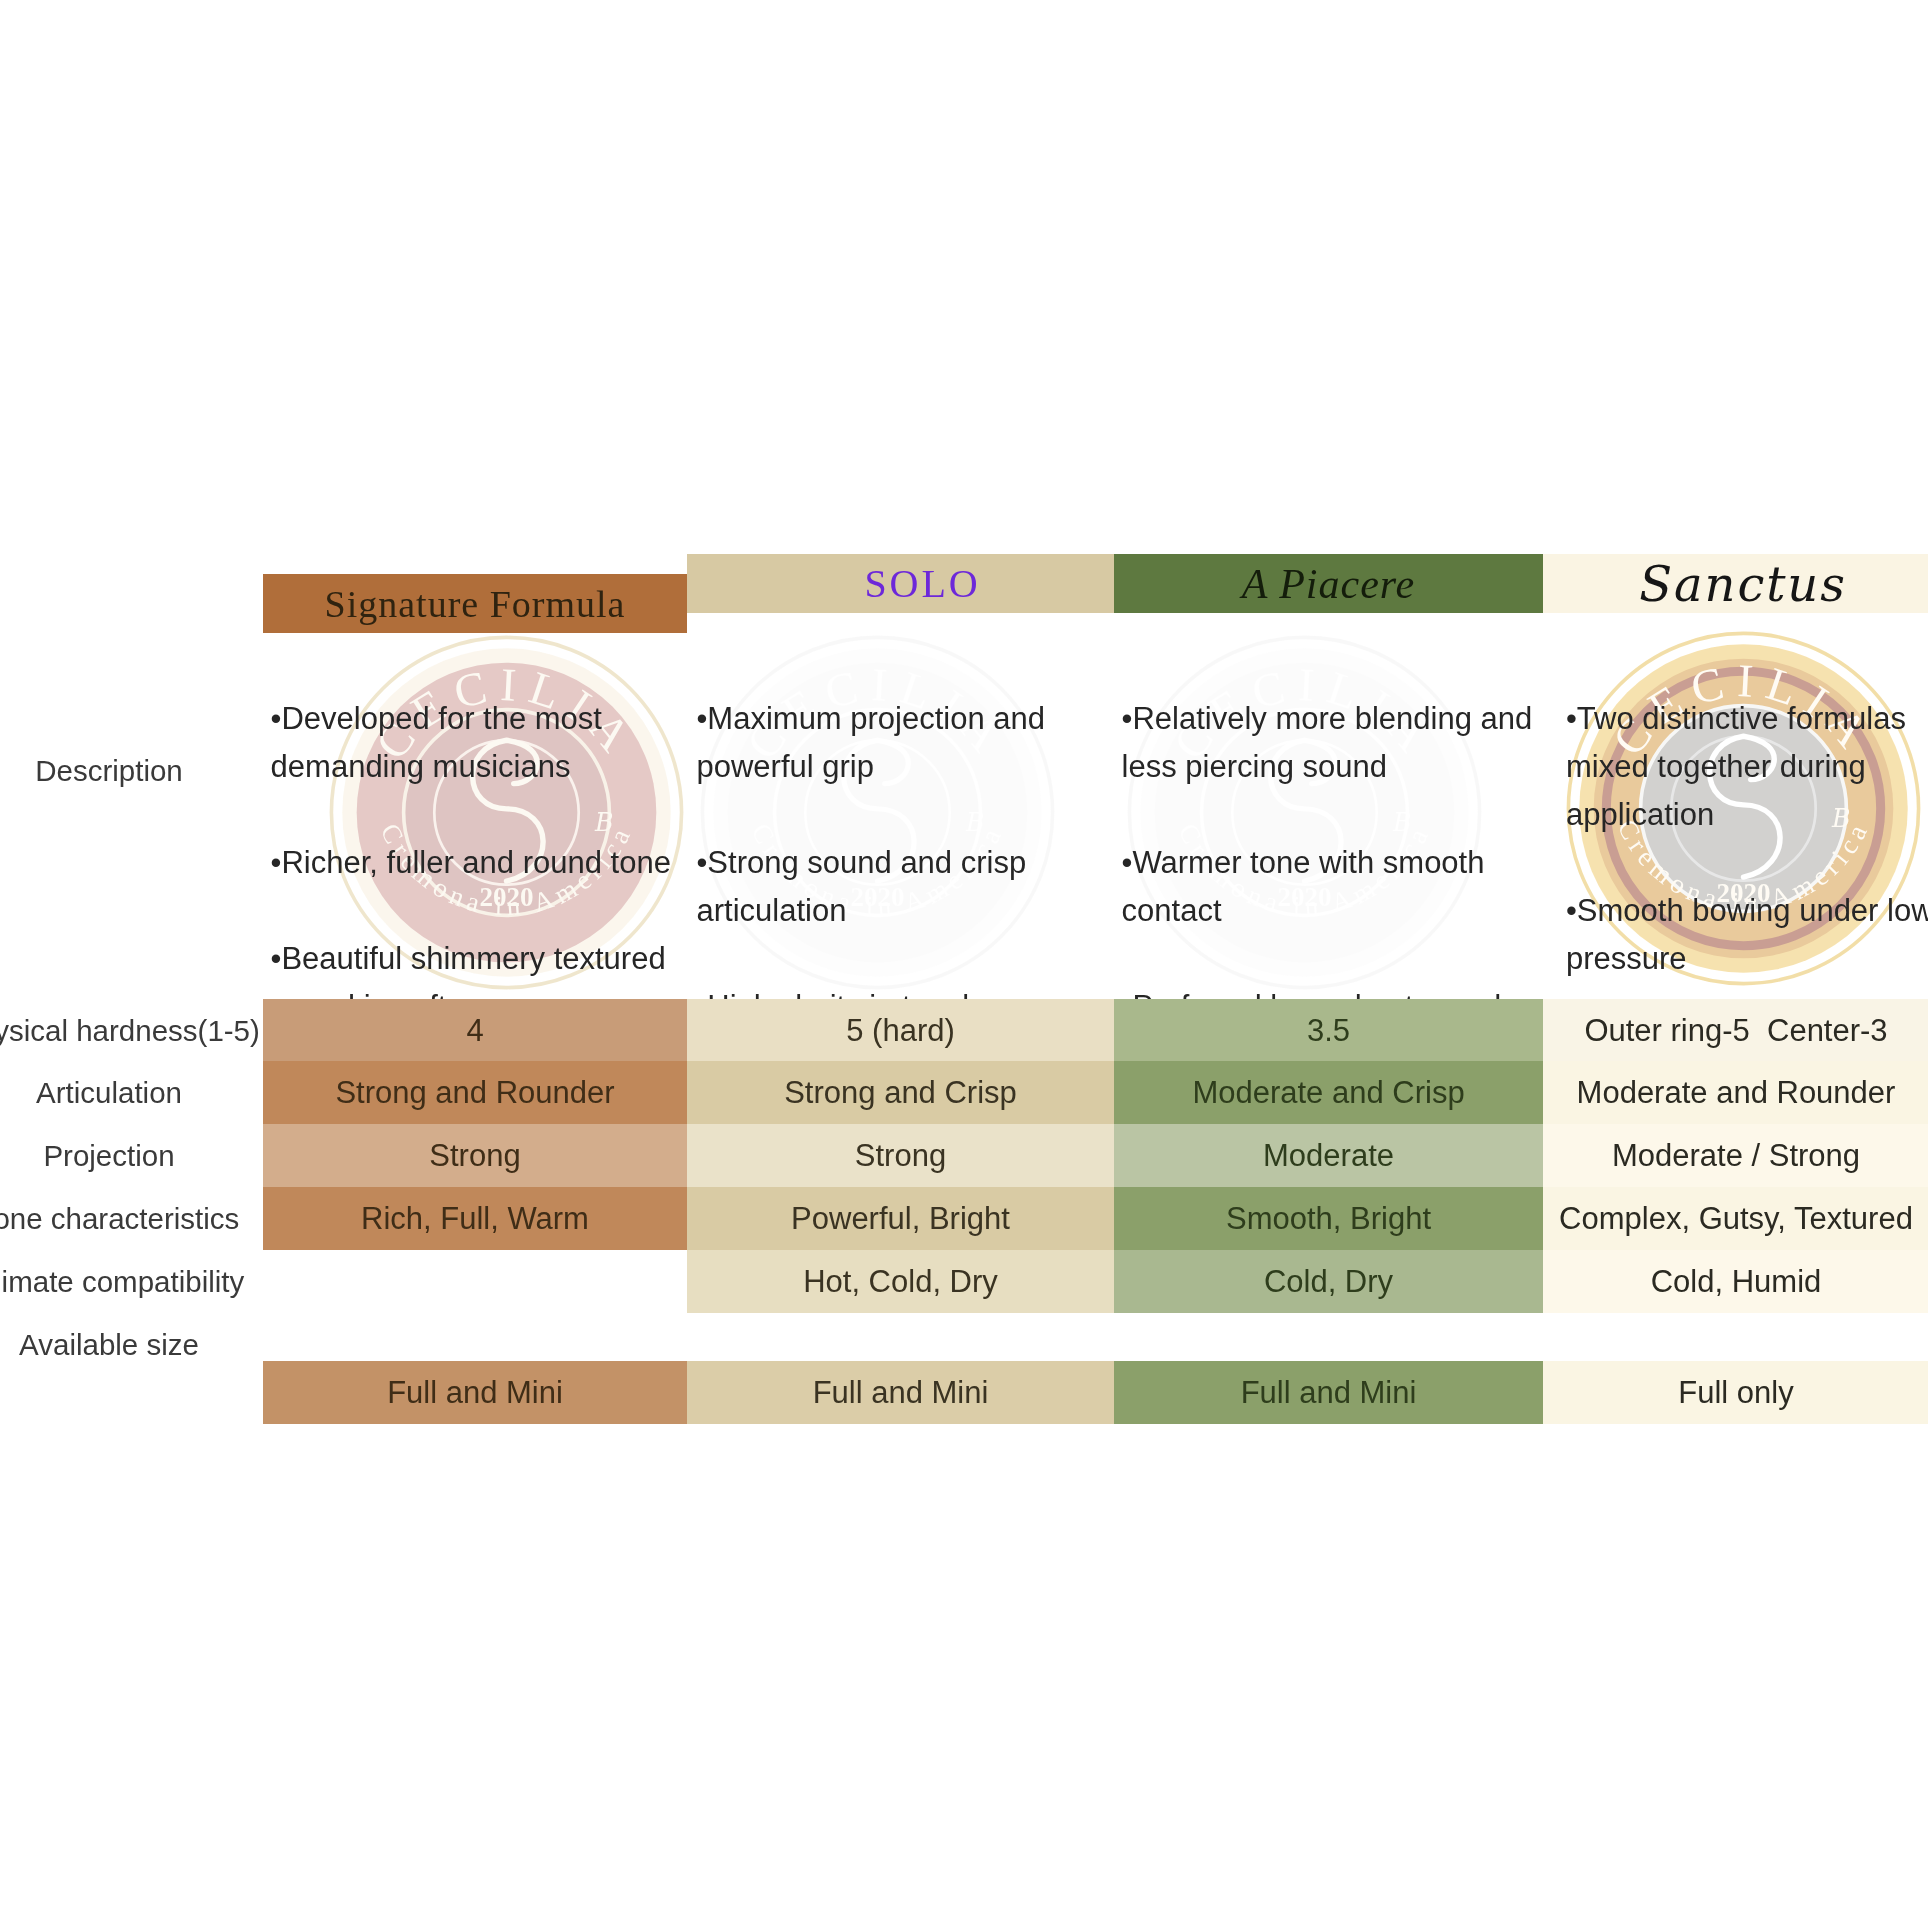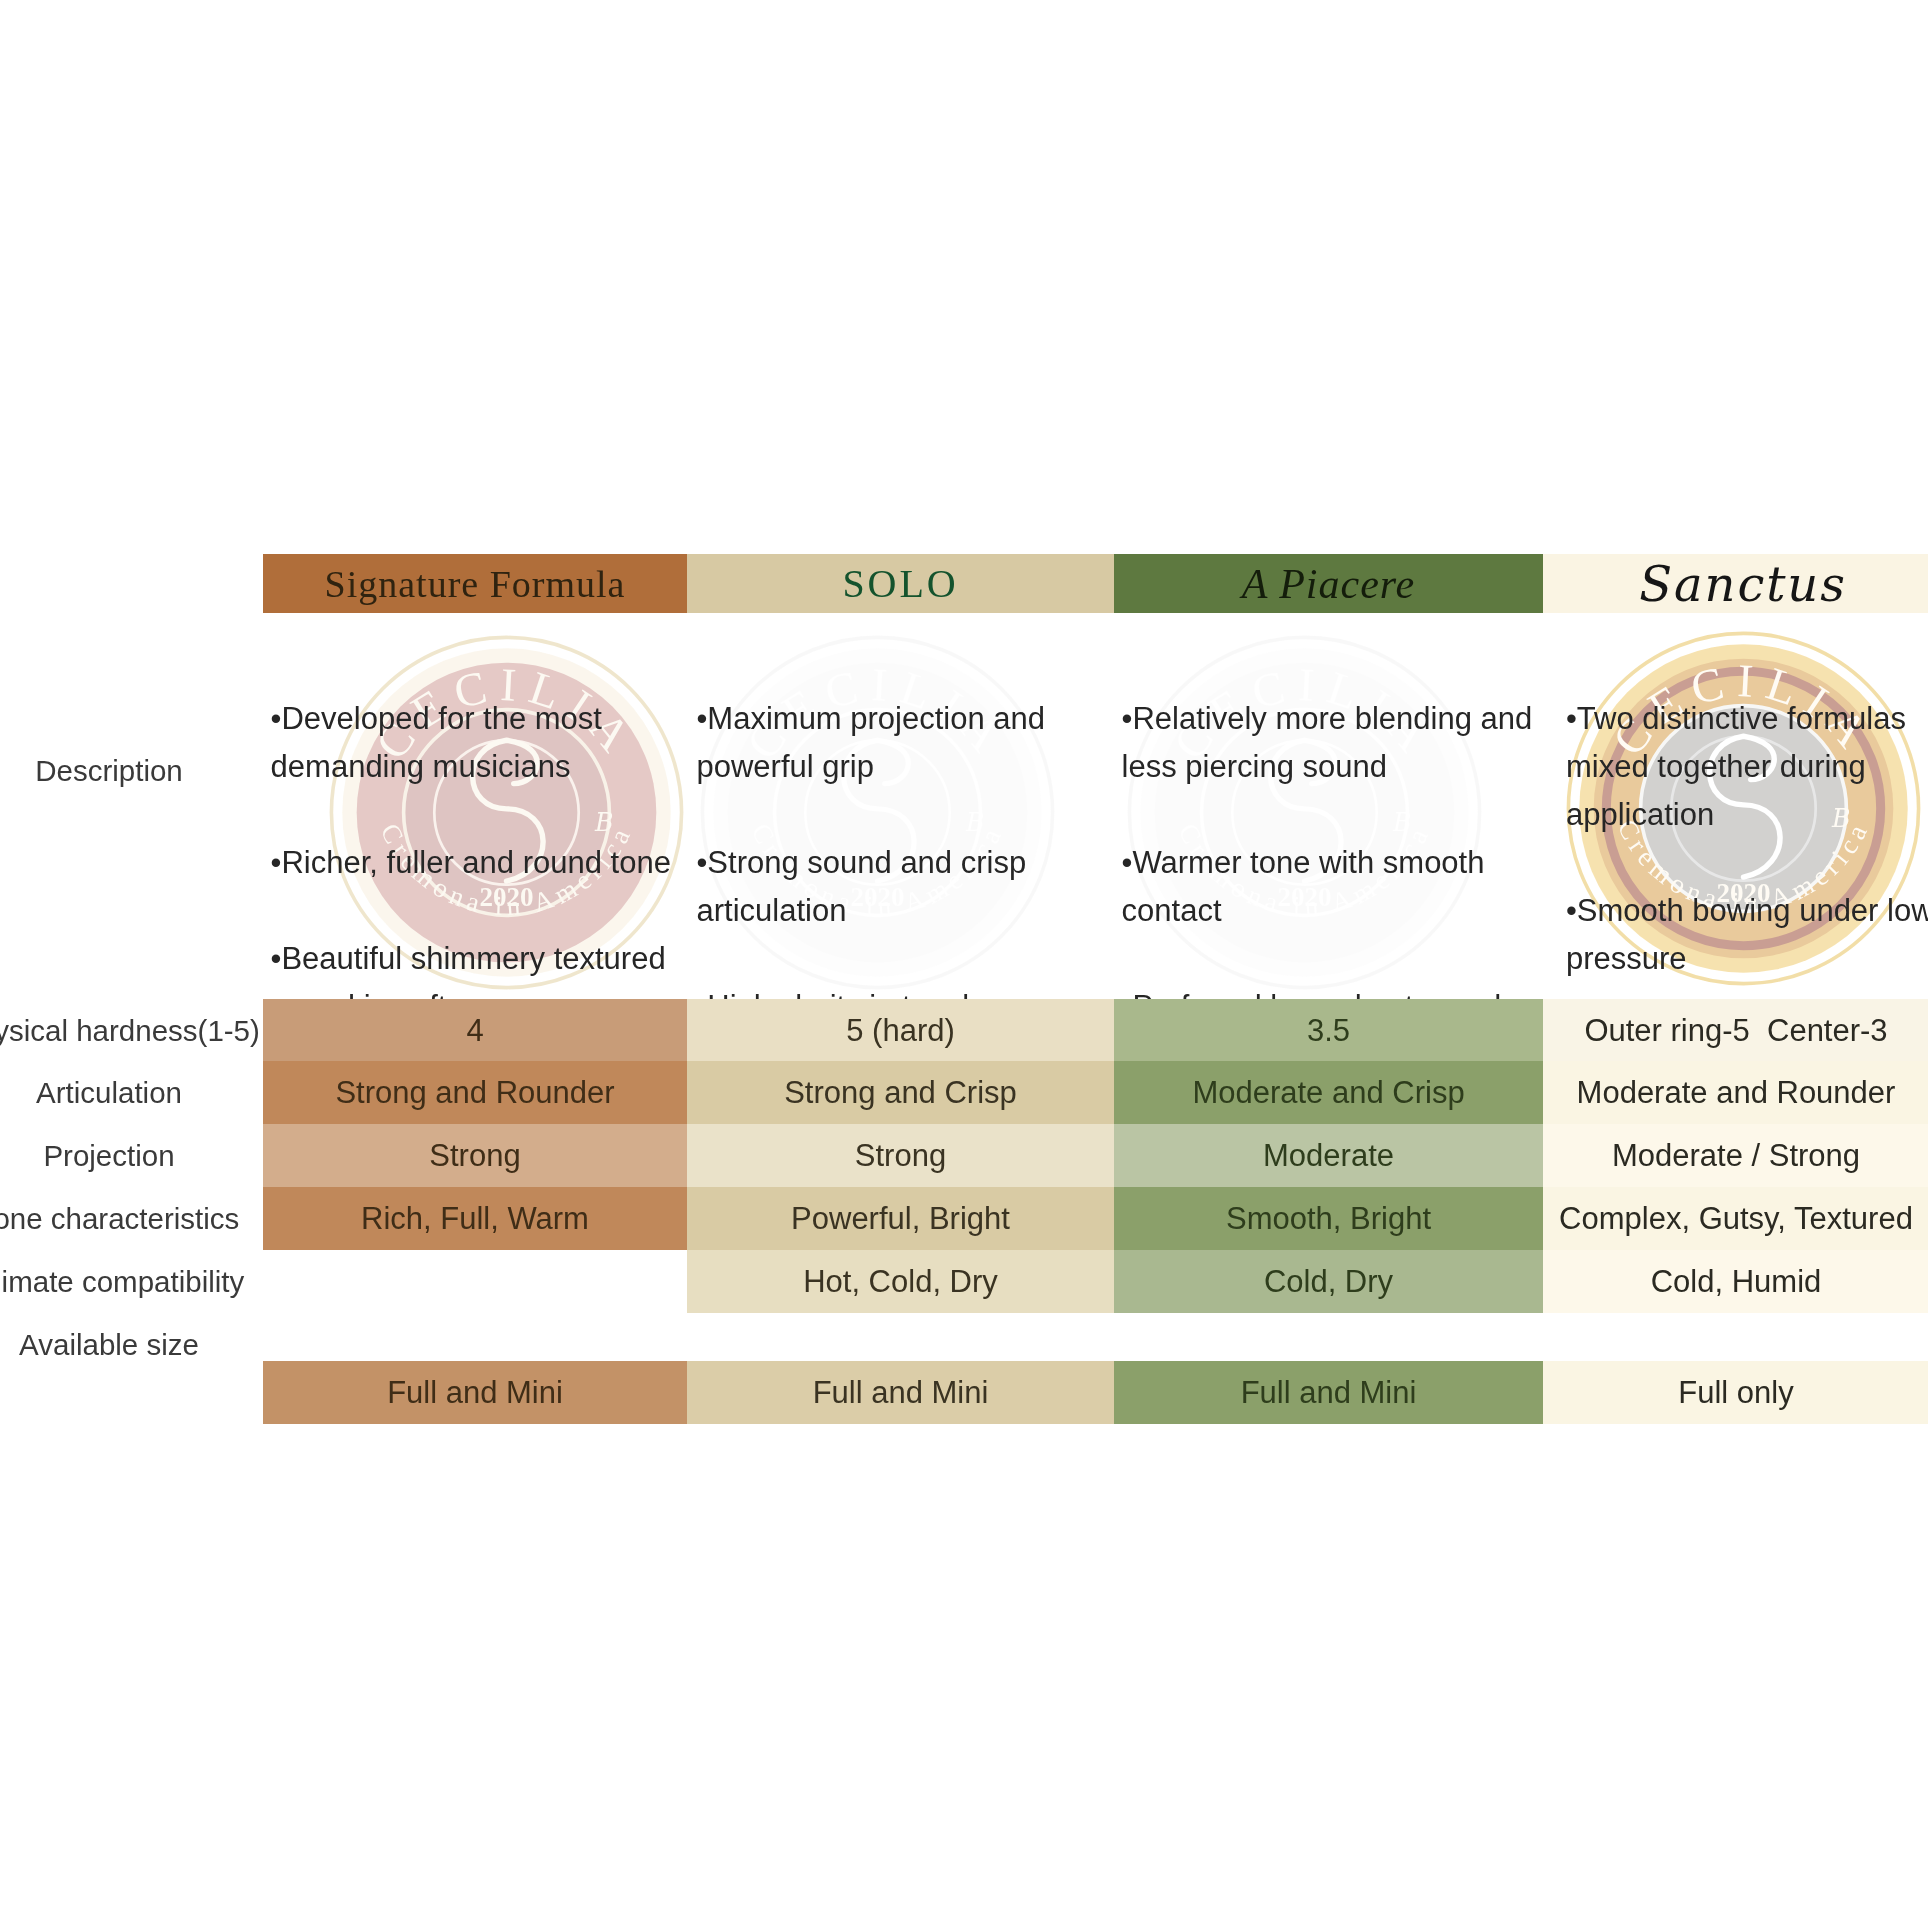--- a/index.html
+++ b/index.html
@@ -11,22 +11,22 @@
   .c0{left:263px;width:424px;}
   .c1{left:687px;width:427px;}
   .c2{left:1114px;width:429px;}
   .c3{left:1543px;width:386px;}
 
   
   .hd{
     position:absolute;top:554px;height:59px;display:flex;align-items:center;justify-content:center;
     font-family:"Liberation Serif", serif;font-size:38px;letter-spacing:1px;
   }
-  .hd.c0{color:#2f2310;}
-  .hd.c1{color:#14532d;font-size:40px;letter-spacing:2.9px;}
+  .hd.c0{color:#2f2310;margin-top:20px;}
+  .hd.c1{color:#6d28d9;font-size:40px;letter-spacing:2.9px;padding-left:22px;}
   .hd.c2{color:#141d0b;font-style:italic;font-size:42px;}
   .hd.c3{color:#161616;font-style:italic;font-family:"DejaVu Serif", serif;font-size:48px;letter-spacing:1.9px;padding-left:7px;}
 
   
   .desc{position:absolute;top:613px;height:385px;}
   .desc-text{
     position:absolute;top:34px;font-size:31px;line-height:48px;color:#262626;
     white-space:pre-line;
   }
   .desc.c0 .desc-text{left:7.6px;width:438px;}

